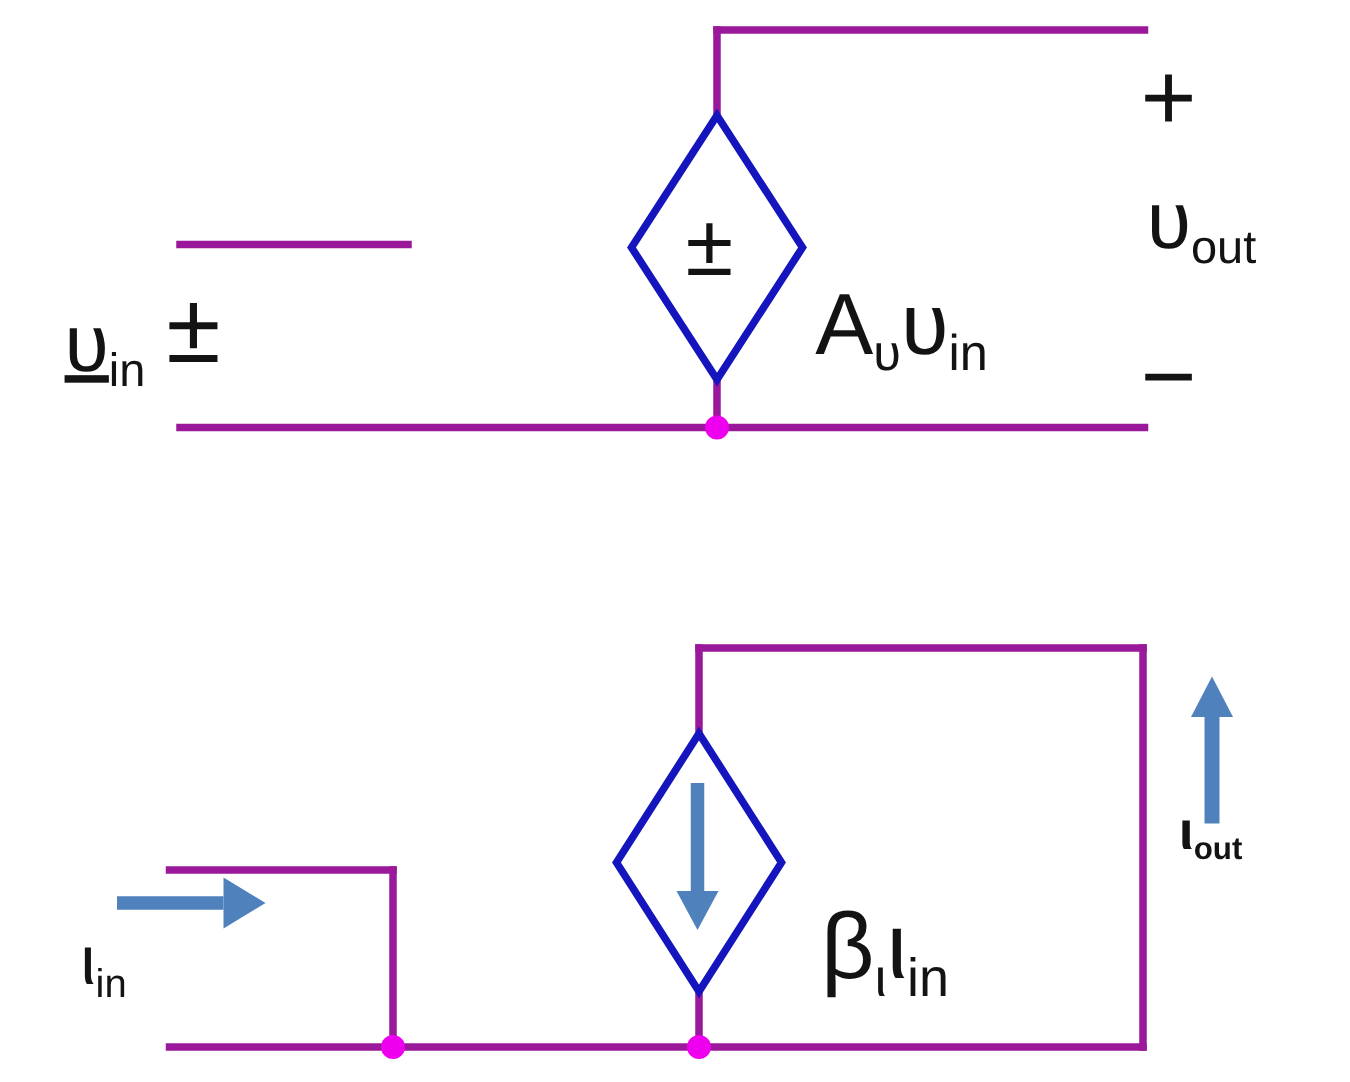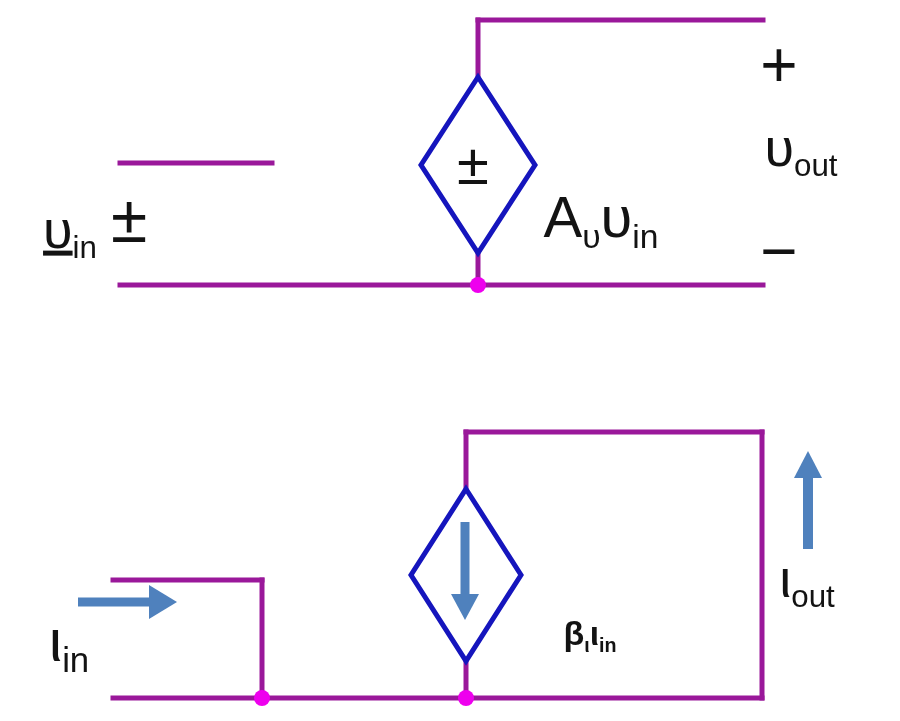--- a/index.html
+++ b/index.html
@@ -67,17 +67,17 @@
       </g>
     </svg>
   <div id="labels">
       <div class="label" style="left: 70px; top: 233px; font-size: 54px; text-decoration: underline;"><span>υ</span><span class="sub">in</span></div>
       <div class="label" style="left: 129px; top: 219px; font-size: 66px;"><span>±</span></div>
       <div class="label" style="left: 473px; top: 164px; font-size: 58px;"><span>±</span></div>
       <div class="label" style="left: 601px; top: 221px; font-size: 58px;"><span>A</span><span class="sub">υ</span><span>υ</span><span class="sub">in</span></div>
       <div class="label" style="left: 779px; top: 65px; font-size: 64px;"><span>+</span></div>
       <div class="label" style="left: 801px; top: 151px; font-size: 54px;"><span>υ</span><span class="sub">out</span></div>
       <div class="label" style="left: 779px; top: 251px; font-size: 64px;"><span>−</span></div>
-      <div class="label" style="left: 69px; top: 644px; font-size: 60px;"><span>ι</span><span class="sub">in</span></div>
-      <div class="label" style="left: 590px; top: 636px; font-size: 34px; font-weight: bold;"><span>β</span><span class="sub">ι</span><span>ι</span><span class="sub">in</span></div>
-      <div class="label" style="left: 807px; top: 582px; font-size: 54px;"><span>ι</span><span class="sub">out</span></div>
+      <div class="label" style="left: 69px; top: 644px; font-size: 46px;"><span>ι</span><span class="sub">in</span></div>
+      <div class="label" style="left: 590px; top: 636px; font-size: 62px;"><span>β</span><span class="sub">ι</span><span>ι</span><span class="sub">in</span></div>
+      <div class="label" style="left: 807px; top: 557px; font-size: 36px; font-weight: bold;"><span>ι</span><span class="sub">out</span></div>
     </div>
 </div>
 
 </body></html>

